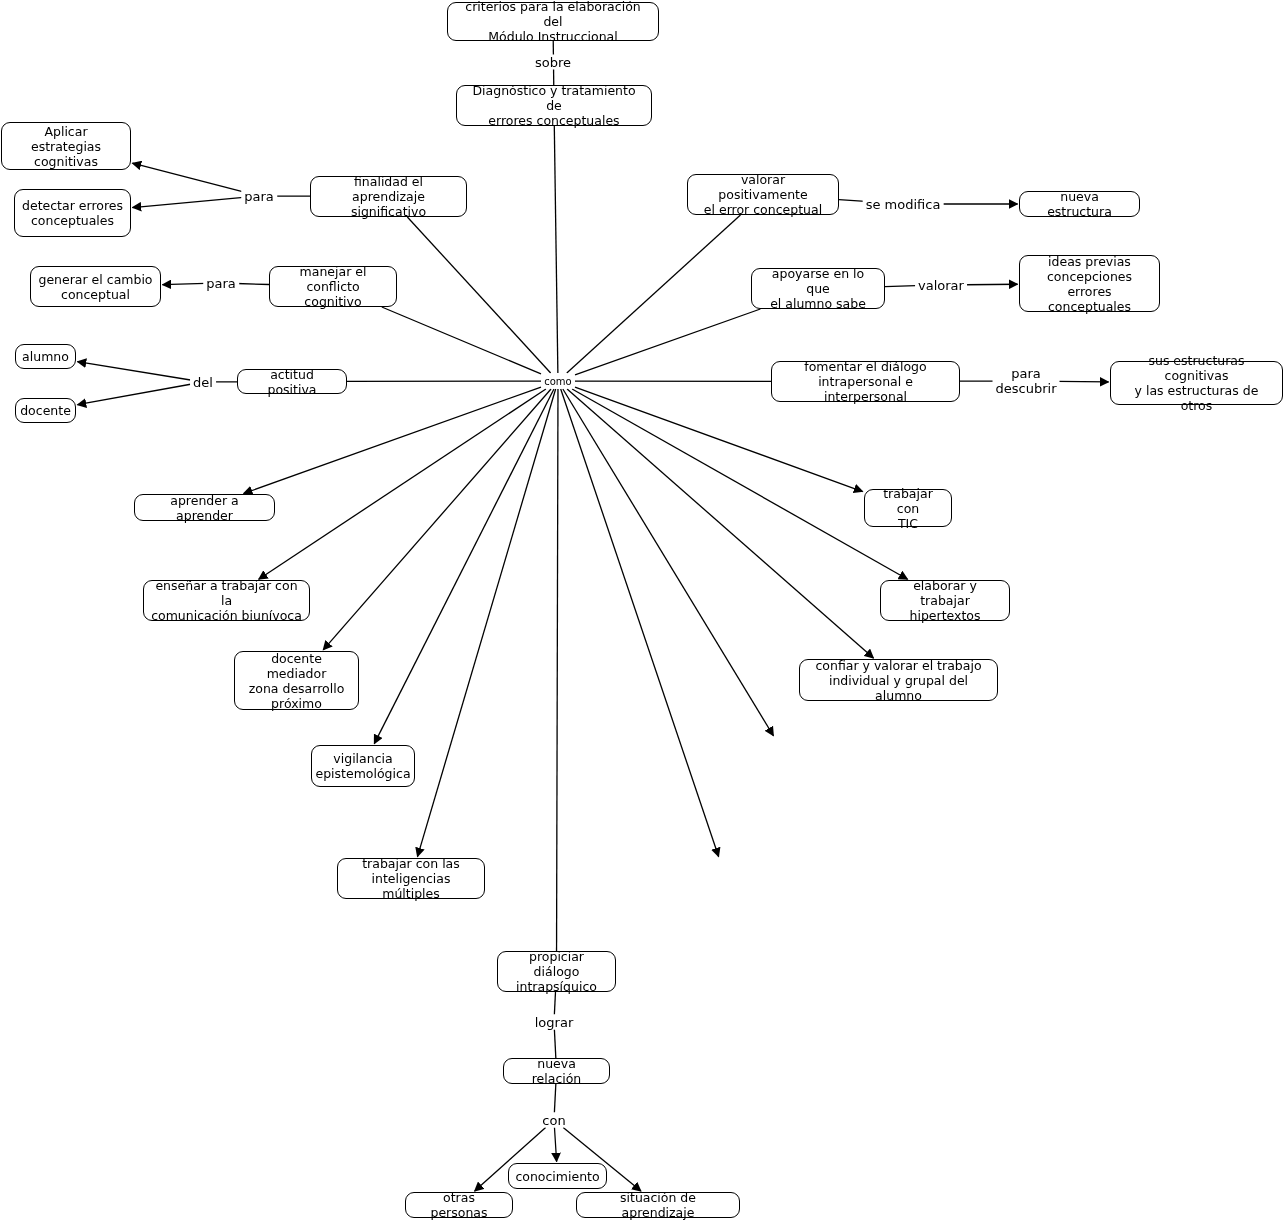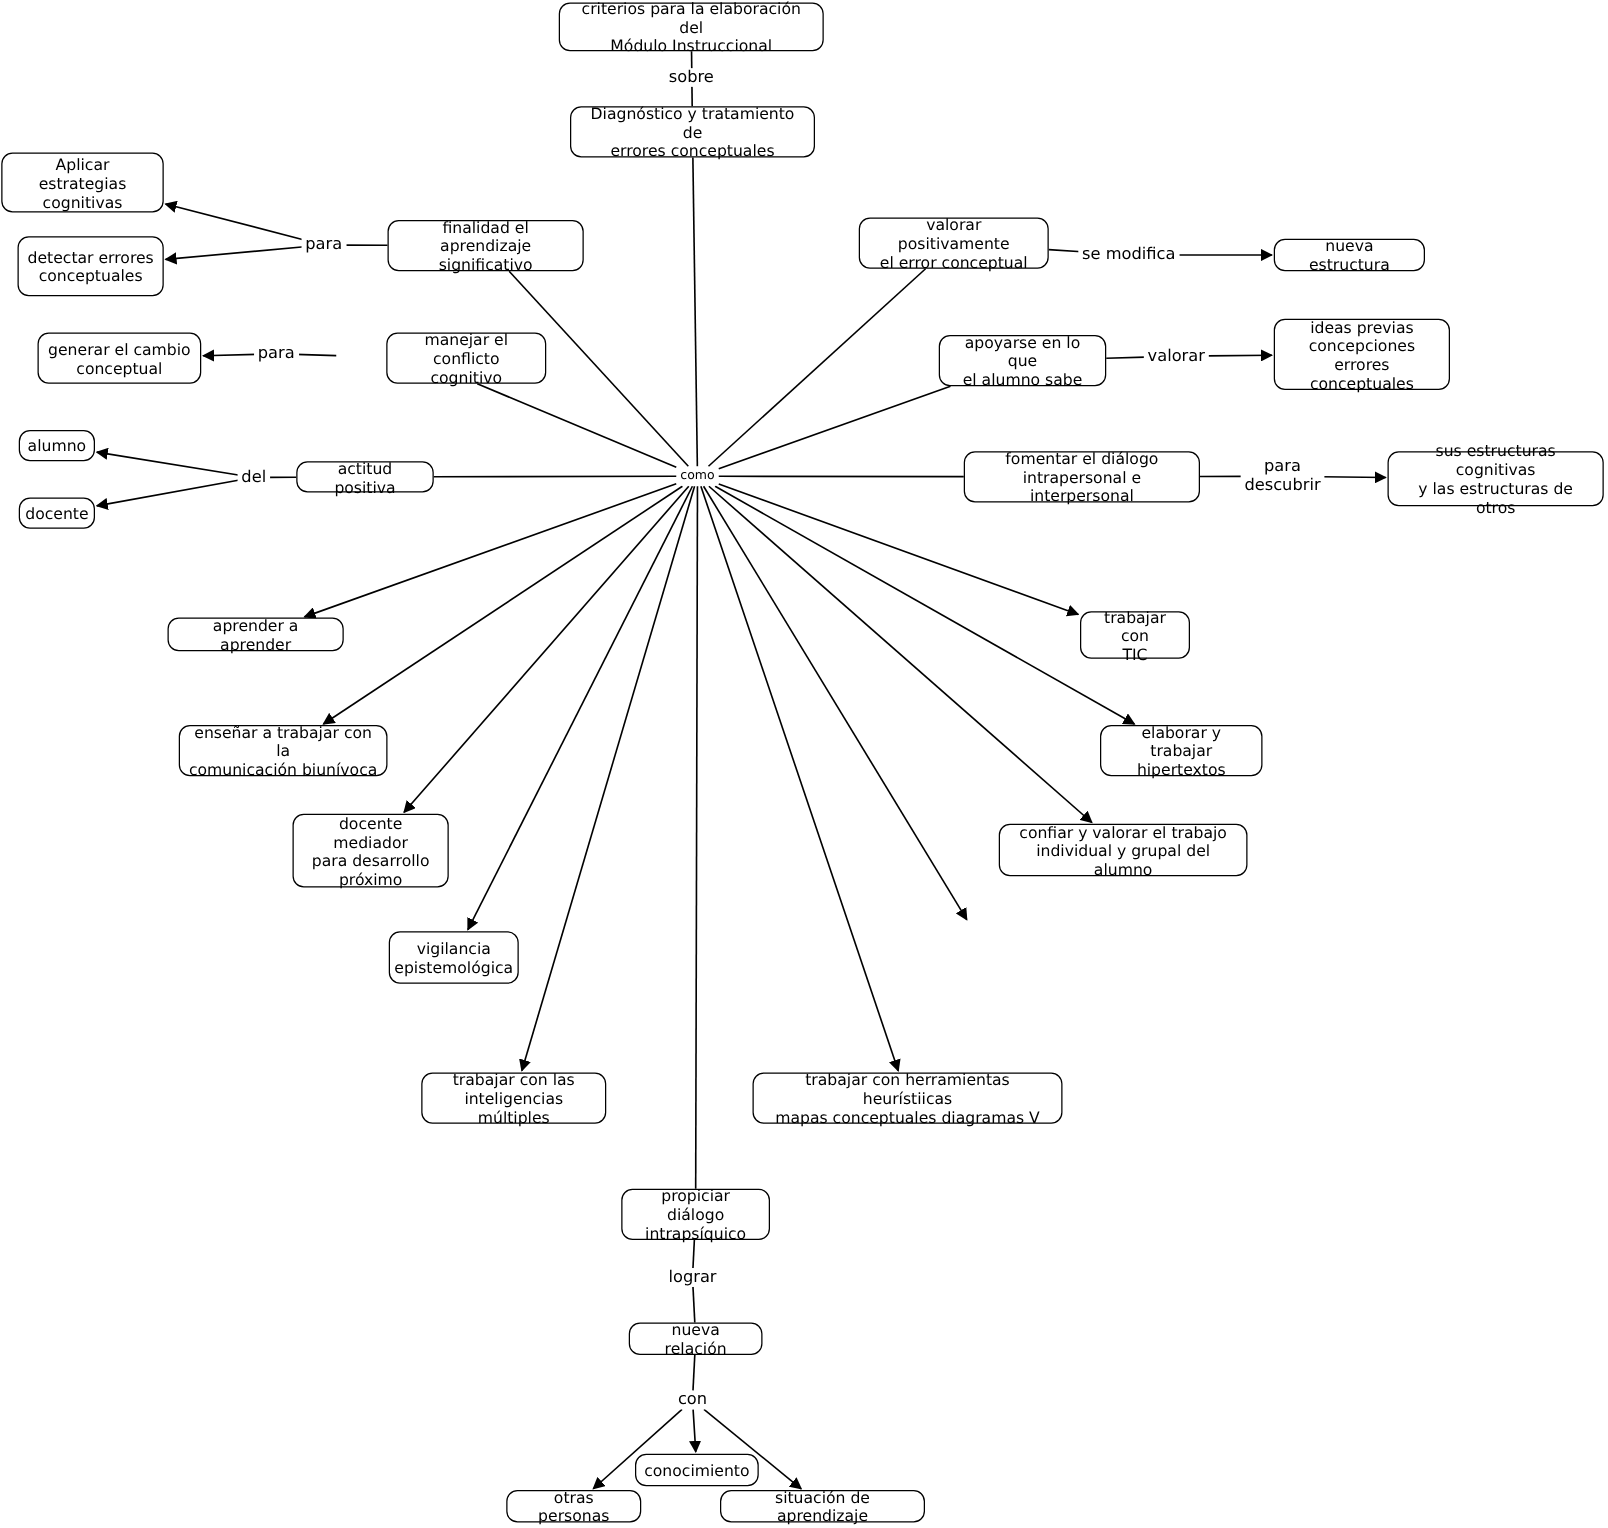--- a/index.html
+++ b/index.html
@@ -120,21 +120,21 @@
     <div class="node" style="left: 456px; top: 85px; width: 196px; height: 41px;">Diagnóstico y tratamiento de
 errores conceptuales</div>
     <div class="node" style="left: 1px; top: 122px; width: 130px; height: 48px;">Aplicar estrategias
 cognitivas</div>
     <div class="node" style="left: 14px; top: 189px; width: 117px; height: 48px;">detectar errores
 conceptuales</div>
     <div class="node" style="left: 310px; top: 176px; width: 157px; height: 41px;">finalidad el aprendizaje
 significativo</div>
     <div class="node" style="left: 30px; top: 266px; width: 131px; height: 41px;">generar el cambio
 conceptual</div>
-    <div class="node" style="left: 269px; top: 266px; width: 128px; height: 41px; margin-left: 40px;">manejar el
+    <div class="node" style="left: 269px; top: 266px; width: 128px; height: 41px;">manejar el
 conflicto cognitivo</div>
     <div class="node" style="left: 15px; top: 344px; width: 61px; height: 25px;">alumno</div>
     <div class="node" style="left: 15px; top: 398px; width: 61px; height: 25px;">docente</div>
     <div class="node" style="left: 237px; top: 369px; width: 110px; height: 25px;">actitud positiva</div>
     <div class="node" style="left: 687px; top: 174px; width: 152px; height: 41px;">valorar positivamente
 el error conceptual</div>
     <div class="node" style="left: 1019px; top: 191px; width: 121px; height: 26px;">nueva estructura</div>
     <div class="node" style="left: 751px; top: 268px; width: 134px; height: 41px;">apoyarse en lo que
 el alumno sabe</div>
     <div class="node" style="left: 1019px; top: 255px; width: 141px; height: 57px;">ideas previas
@@ -145,30 +145,28 @@
     <div class="node" style="left: 771px; top: 361px; width: 189px; height: 41px;">fomentar el diálogo
 intrapersonal e interpersonal</div>
     <div class="node" style="left: 134px; top: 494px; width: 141px; height: 27px;">aprender a aprender</div>
     <div class="node" style="left: 864px; top: 489px; width: 88px; height: 38px;">trabajar con
 TIC</div>
     <div class="node" style="left: 143px; top: 580px; width: 167px; height: 41px;">enseñar a trabajar con la
 comunicación biunívoca</div>
     <div class="node" style="left: 880px; top: 580px; width: 130px; height: 41px;">elaborar y trabajar
 hipertextos</div>
     <div class="node" style="left: 234px; top: 651px; width: 125px; height: 59px;">docente mediador
-para desarrollo
+zona desarrollo
 próximo</div>
     <div class="node" style="left: 799px; top: 659px; width: 199px; height: 42px;">confiar y valorar el trabajo
 individual y grupal del alumno</div>
     <div class="node" style="left: 311px; top: 745px; width: 104px; height: 42px;">vigilancia
 epistemológica</div>
     <div class="node" style="left: 337px; top: 858px; width: 148px; height: 41px;">trabajar con las
 inteligencias múltiples</div>
-    <div class="node" style="left: 602px; top: 858px; width: 248px; height: 41px;">trabajar con herramientas heurístiicas
-mapas conceptuales diagramas V</div>
     <div class="node" style="left: 497px; top: 951px; width: 119px; height: 41px;">propiciar diálogo
 intrapsíquico</div>
     <div class="node" style="left: 503px; top: 1058px; width: 107px; height: 26px;">nueva relación</div>
     <div class="node" style="left: 508px; top: 1163px; width: 99px; height: 26px;">conocimiento</div>
     <div class="node" style="left: 405px; top: 1192px; width: 108px; height: 26px;">otras personas</div>
     <div class="node" style="left: 576px; top: 1192px; width: 164px; height: 26px;">situación de aprendizaje</div>
     <div class="hub-label" style="left: 558px; top: 381px;">como</div>
     <div class="link-label" style="left: 553px; top: 62px;">sobre</div>
     <div class="link-label" style="left: 259px; top: 196px;">para</div>
     <div class="link-label" style="left: 221px; top: 283px;">para</div>

